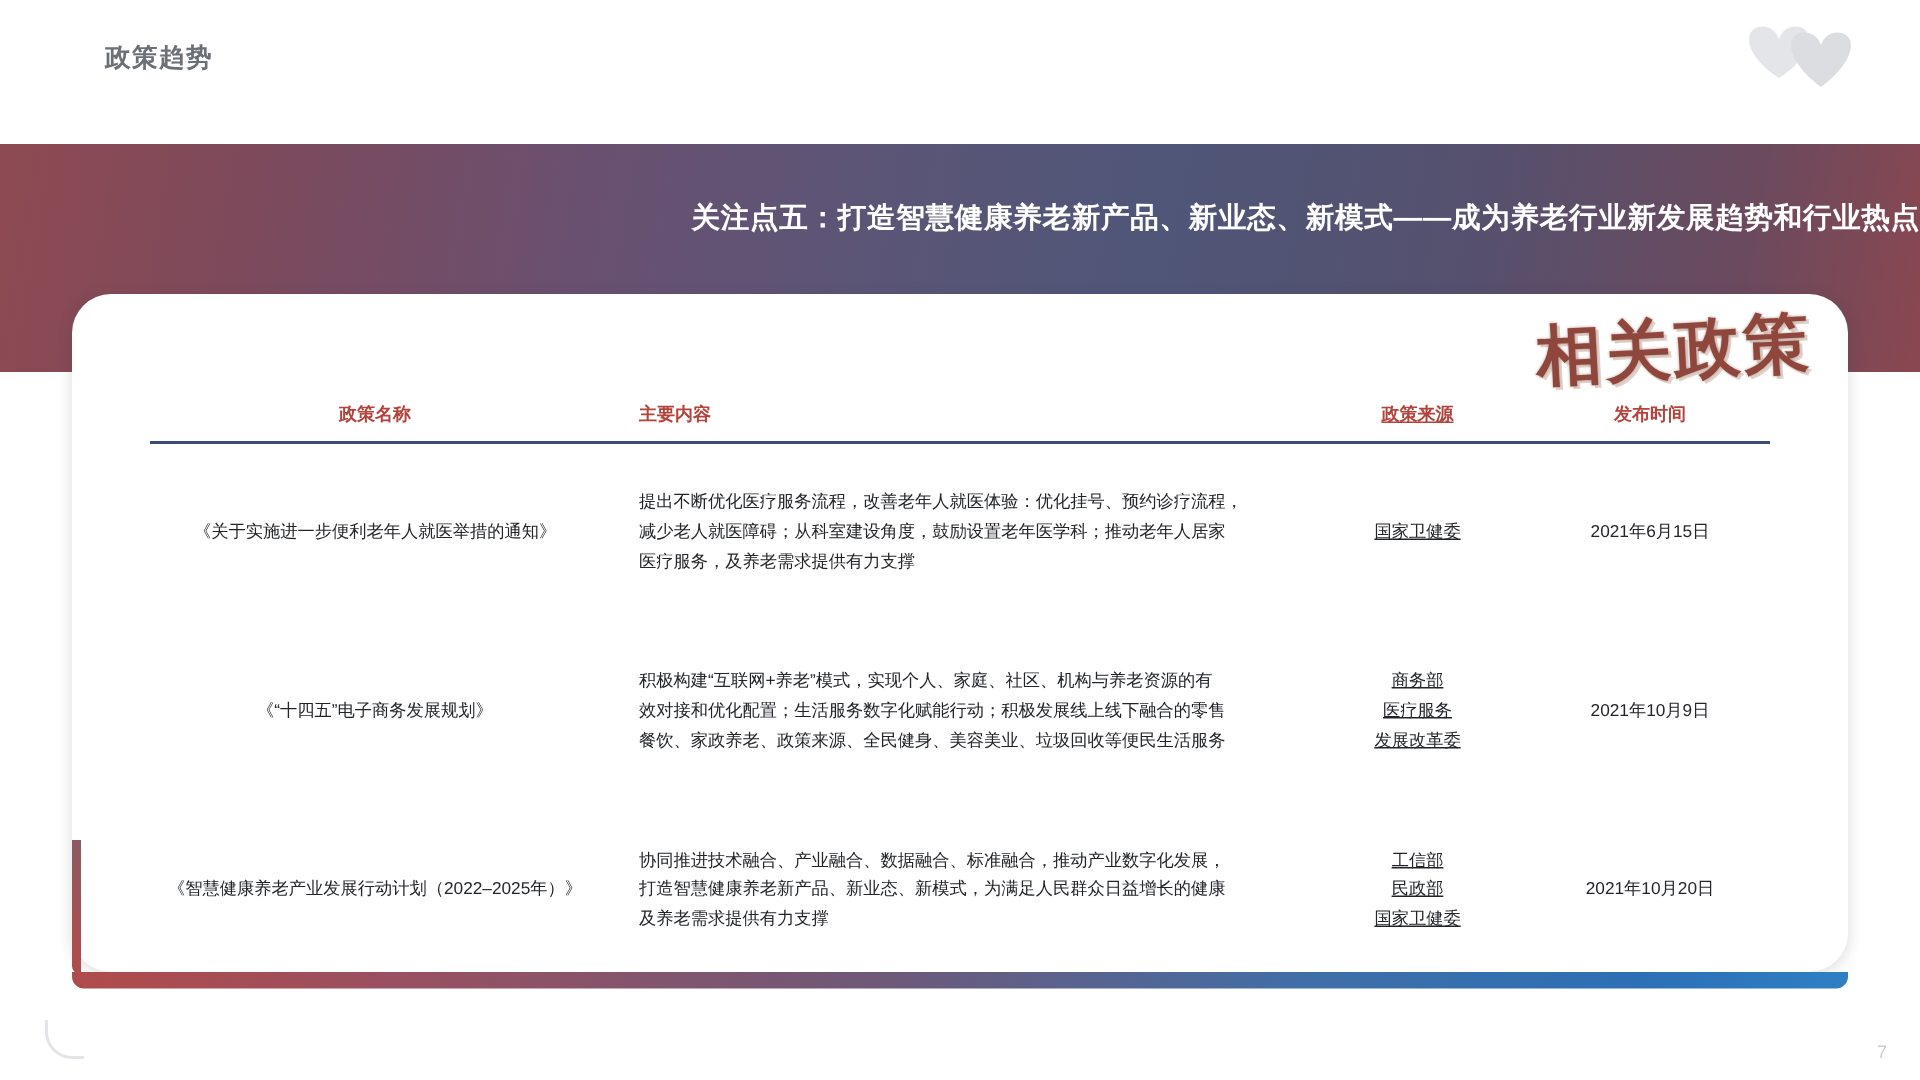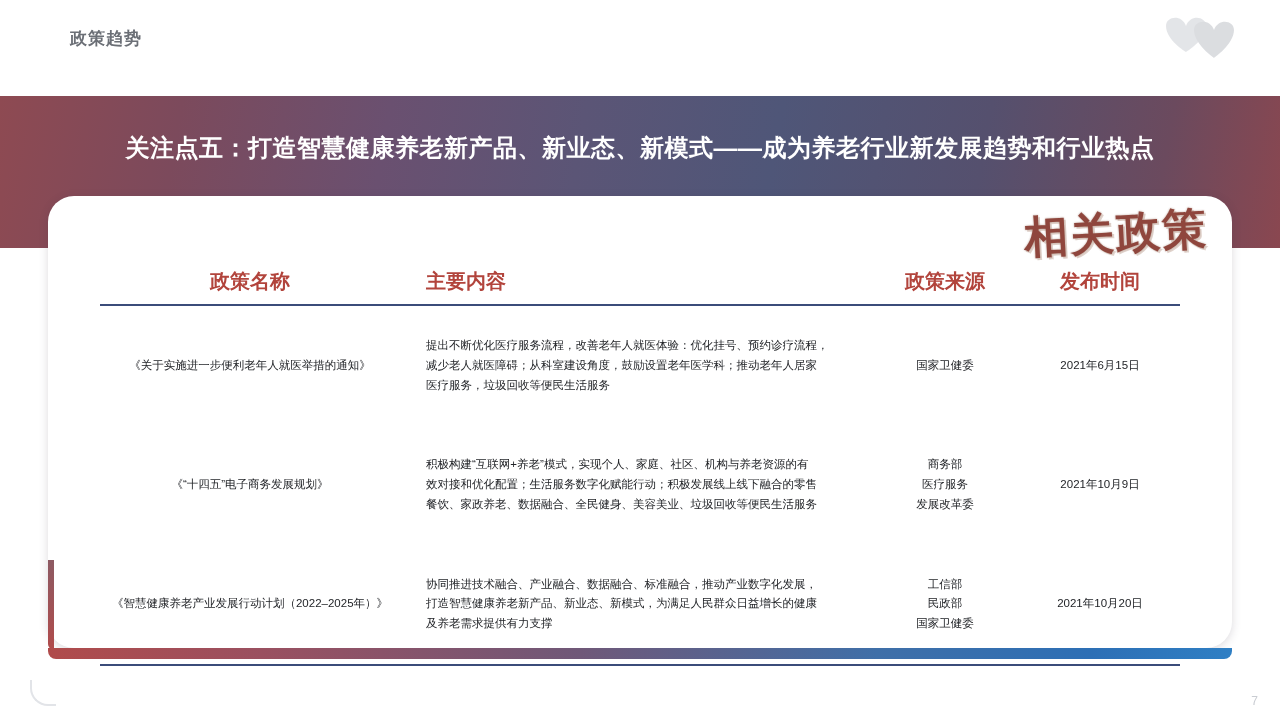--- a/index.html
+++ b/index.html
@@ -43,23 +43,23 @@
     position: absolute;
     left: 0; top: 96px; width: 1280px; height: 152px;
     background: linear-gradient(100deg,
         #8e4a52 0%, #7c4a5c 14%, #6a5070 30%,
         #5b5576 45%, #4f5678 60%, #55506e 76%,
         #6b4a5e 90%, #8a4750 100%);
   }
   .title-text {
     position: absolute;
     left: 0; top: 36px; width: 1280px;
-    text-align: center;
+    text-align: right;
     color: #ffffff;
-    font-size: 24px;
+    font-size: 19px;
     font-weight: bold;
     letter-spacing: .5px;
     white-space: nowrap;
   }
 
   
   .card {
     position: absolute;
     left: 48px; top: 196px;
     width: 1184px; height: 452px;
@@ -100,39 +100,39 @@
     position: absolute;
     left: 52px; top: 68px;
     width: 1080px;
   }
   table {
     width: 1080px;
     border-collapse: collapse;
     table-layout: fixed;
   }
   thead th {
-    font-size: 20px;
+    font-size: 12px;
     font-weight: bold;
     color: #b2443c;
     padding: 4px 6px 9px 6px;
     text-align: center;
     vertical-align: bottom;
   }
   thead tr { border-bottom: 2.5px solid #3b4c7a; }
   tbody td {
     font-size: 11.5px;
     color: #222428;
     padding: 30px 8px;
     vertical-align: middle;
     line-height: 1.72;
   }
   tbody tr:last-child { border-bottom: 2.5px solid #3b4c7a; }
   .c-name   { width: 300px; text-align: center; }
   .c-content{ width: 470px; text-align: left; padding-left: 26px !important; }
-  .c-source { width: 150px; text-align: center; }
+  .c-source { width: 150px; text-align: center; text-decoration: underline; }
   .c-date   { width: 160px; text-align: center; }
   .nowrap-line { display: block; }
 
   .page-num {
     position: absolute;
     right: 22px; bottom: 12px;
     font-size: 12px;
     color: #c9ccd2;
   }
   .corner-arc {
@@ -175,33 +175,33 @@
             <th class="c-source">政策来源</th>
             <th class="c-date">发布时间</th>
           </tr>
         </thead>
         <tbody id="table-body">
             <tr>
               <td class="c-name">《关于实施进一步便利老年人就医举措的通知》</td>
               <td class="c-content">
                 <span class="nowrap-line">提出不断优化医疗服务流程，改善老年人就医体验：优化挂号、预约诊疗流程，</span>
                 <span class="nowrap-line">减少老人就医障碍；从科室建设角度，鼓励设置老年医学科；推动老年人居家</span>
-                <span class="nowrap-line">医疗服务，垃圾回收等便民生活服务</span>
+                <span class="nowrap-line">医疗服务，及养老需求提供有力支撑</span>
               </td>
               <td class="c-source">
                 <span class="nowrap-line">国家卫健委</span>
               </td>
               <td class="c-date">2021年6月15日</td>
             </tr>
             <tr>
               <td class="c-name">《“十四五”电子商务发展规划》</td>
               <td class="c-content">
                 <span class="nowrap-line">积极构建“互联网+养老”模式，实现个人、家庭、社区、机构与养老资源的有</span>
                 <span class="nowrap-line">效对接和优化配置；生活服务数字化赋能行动；积极发展线上线下融合的零售</span>
-                <span class="nowrap-line">餐饮、家政养老、数据融合、全民健身、美容美业、垃圾回收等便民生活服务</span>
+                <span class="nowrap-line">餐饮、家政养老、政策来源、全民健身、美容美业、垃圾回收等便民生活服务</span>
               </td>
               <td class="c-source">
                 <span class="nowrap-line">商务部</span>
                 <span class="nowrap-line">医疗服务</span>
                 <span class="nowrap-line">发展改革委</span>
               </td>
               <td class="c-date">2021年10月9日</td>
             </tr>
             <tr>
               <td class="c-name">《智慧健康养老产业发展行动计划（2022–2025年）》</td>

